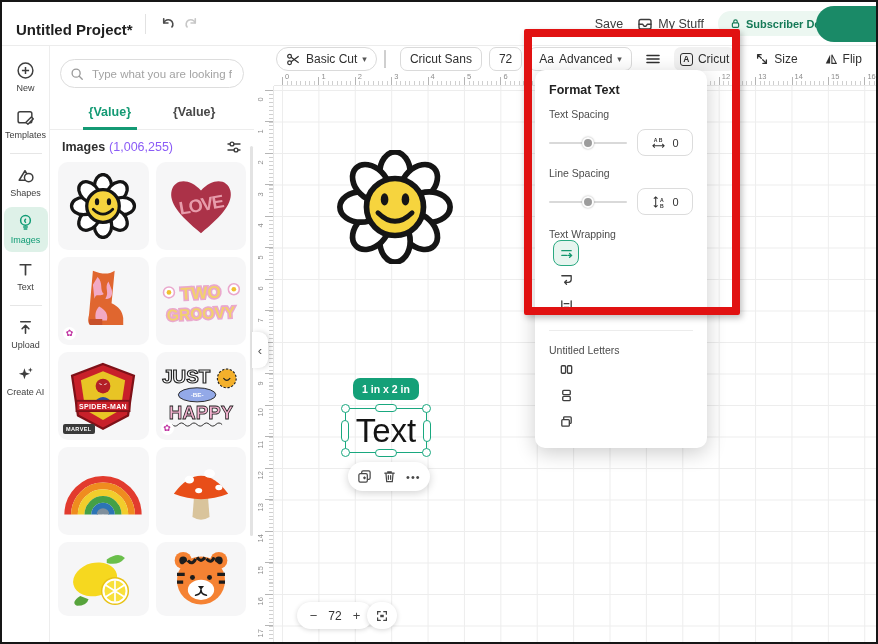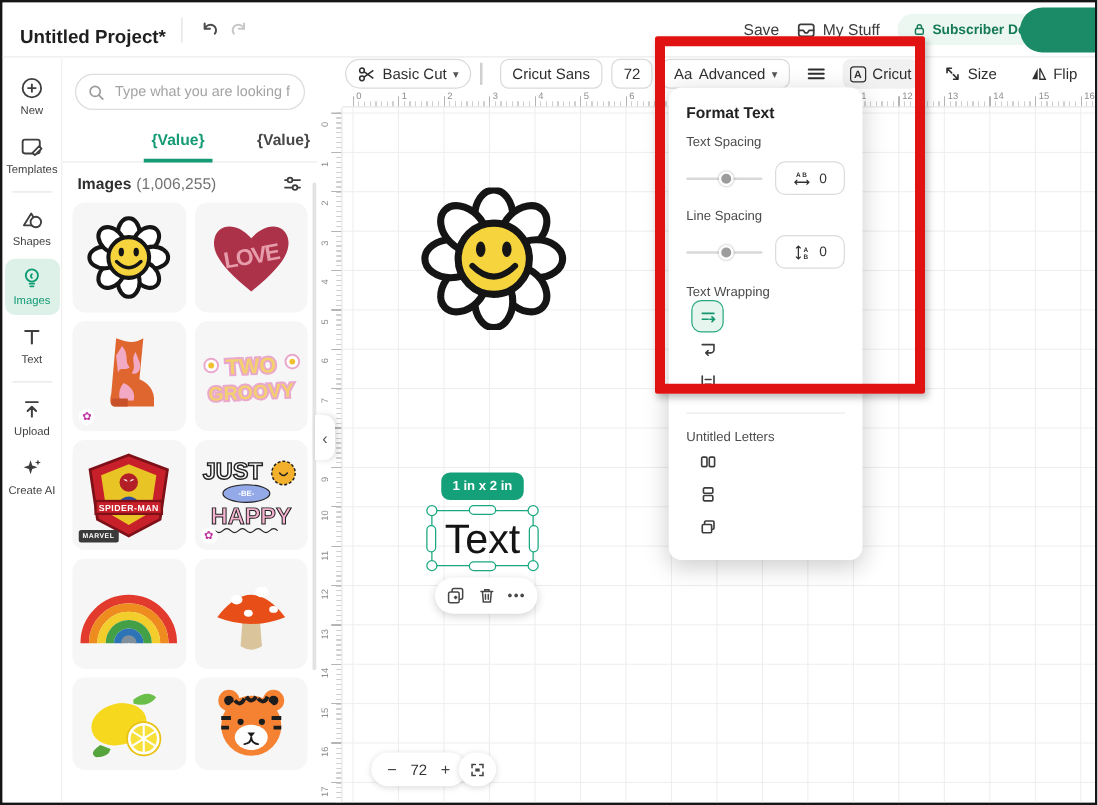--- a/index.html
+++ b/index.html
@@ -30,26 +30,26 @@
   .side-item.active{background:#def1e8;color:#0f9b74;}
   .side-div{width:32px;border-top:1px solid #e6e6e6;margin:5px 0;}
 
   
   .panel{position:absolute;left:48px;top:44px;width:204px;bottom:0;background:#fff;z-index:4;}
   .search-box{margin:13px 10px 0;height:29px;border:1px solid #ddd;border-radius:16px;
     display:flex;align-items:center;padding:0 9px;gap:6px;color:#9a9a9a;}
   .search-box input{border:0;outline:0;flex:1;font-size:11.5px;color:#555;background:transparent;
     font-family:"Liberation Sans",sans-serif;min-width:0;}
   .search-box input::placeholder{color:#a3a3a3;}
-  .tabs{display:flex;justify-content:flex-end;gap:30px;margin-top:13px;border-bottom:1px solid #ededed;}
+  .tabs{display:flex;justify-content:center;gap:30px;margin-top:13px;border-bottom:1px solid #ededed;}
   .tab{font-size:12.5px;font-weight:bold;color:#474747;padding:4px 6px 8px;}
   .tab.active{color:#149a74;border-bottom:3px solid #149a74;margin-bottom:-1px;}
   .images-row{display:flex;align-items:center;gap:4px;padding:9px 12px 7px;font-size:12.5px;}
   .images-label{color:#2f2f2f;font-weight:bold;}
-  .images-count{color:#737373;}
+  .images-count{color:#8b5cf6;}
   .filter-ic{margin-left:auto;color:#3d3d3d;}
   .tile-grid{padding:0 8px;display:grid;grid-template-columns:1fr 1fr;gap:7px;}
   .tile{background:#f6f6f7;border-radius:10px;height:88px;position:relative;
     display:flex;align-items:center;justify-content:center;overflow:hidden;}
   .tile.short{height:74px;}
   .prem-badge{position:absolute;left:5px;bottom:5px;width:13px;height:13px;border-radius:50%;
     background:#fff;color:#c136a3;font-size:9px;line-height:13px;text-align:center;}
   .marvel-tag{position:absolute;left:5px;bottom:6px;background:#3a3a3a;color:#fff;
     font-size:5.5px;font-weight:bold;padding:2px 3px;border-radius:2px;letter-spacing:.4px;}
   .panel-footer{position:absolute;left:0;right:0;bottom:0;height:32px;background:#fff;
@@ -108,21 +108,21 @@
   .dots{font-size:11px;letter-spacing:1px;color:#474747;}
 
   .zoom-pill{position:absolute;left:43px;top:556px;width:76px;height:27px;background:#fff;border-radius:14px;
     box-shadow:0 1px 5px rgba(0,0,0,.16);display:flex;align-items:center;justify-content:center;gap:11px;
     font-size:12px;color:#333;z-index:3;}
   .zoom-pill .zbtn{font-size:13px;color:#444;}
   .fit-btn{position:absolute;left:113px;top:556px;width:30px;height:27px;background:#fff;border-radius:14px;
     box-shadow:0 1px 5px rgba(0,0,0,.16);display:flex;align-items:center;justify-content:center;color:#444;z-index:3;}
 
   
-  .popup{position:absolute;left:533px;top:68px;width:155px;background:#fff;border-radius:10px;
+  .popup{position:absolute;left:533px;top:68px;width:172px;background:#fff;border-radius:10px;
     box-shadow:0 5px 20px rgba(0,0,0,.20);padding:13px 14px 14px;z-index:20;}
   .popup-title{font-size:12.5px;font-weight:bold;color:#222;}
   .fp-label{font-size:10.5px;color:#4c4c4c;margin-top:11px;}
   .slider-row{display:flex;align-items:center;gap:10px;margin-top:9px;}
   .track{flex:1;height:2px;background:#d9d9d9;border-radius:1px;position:relative;}
   .thumb{position:absolute;left:42%;top:-5px;width:12px;height:12px;border-radius:50%;background:#9c9c9c;
     border:2px solid #fdfdfd;box-shadow:0 0 2px rgba(0,0,0,.35);}
   .valbox{width:56px;height:27px;border:1px solid #dcdcdc;border-radius:8px;display:flex;
     align-items:center;justify-content:center;gap:6px;font-size:11px;color:#333;}
   .fp-row{display:flex;align-items:flex-start;margin-top:13px;flex-direction:column;}

